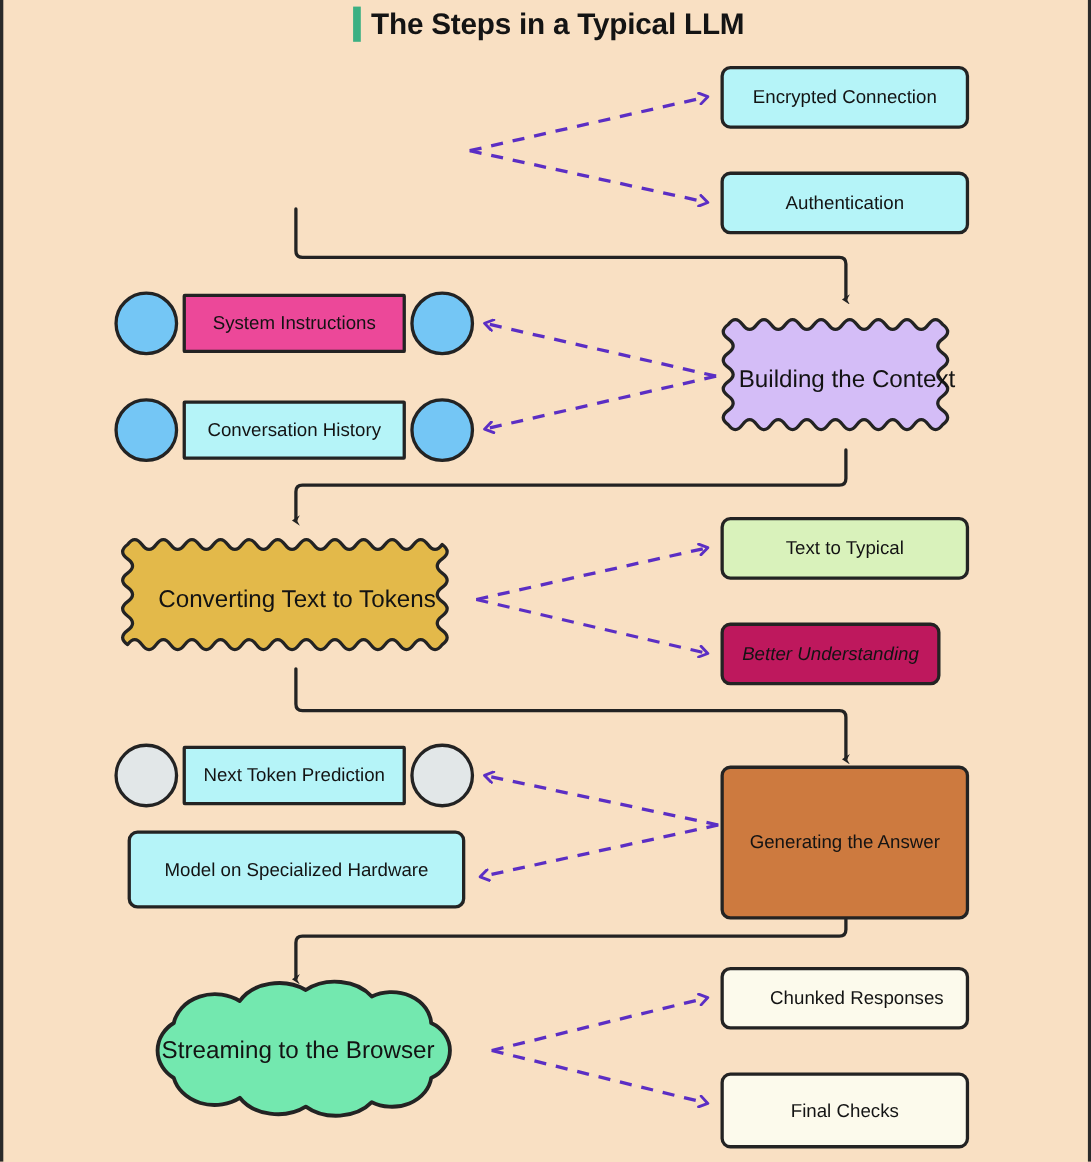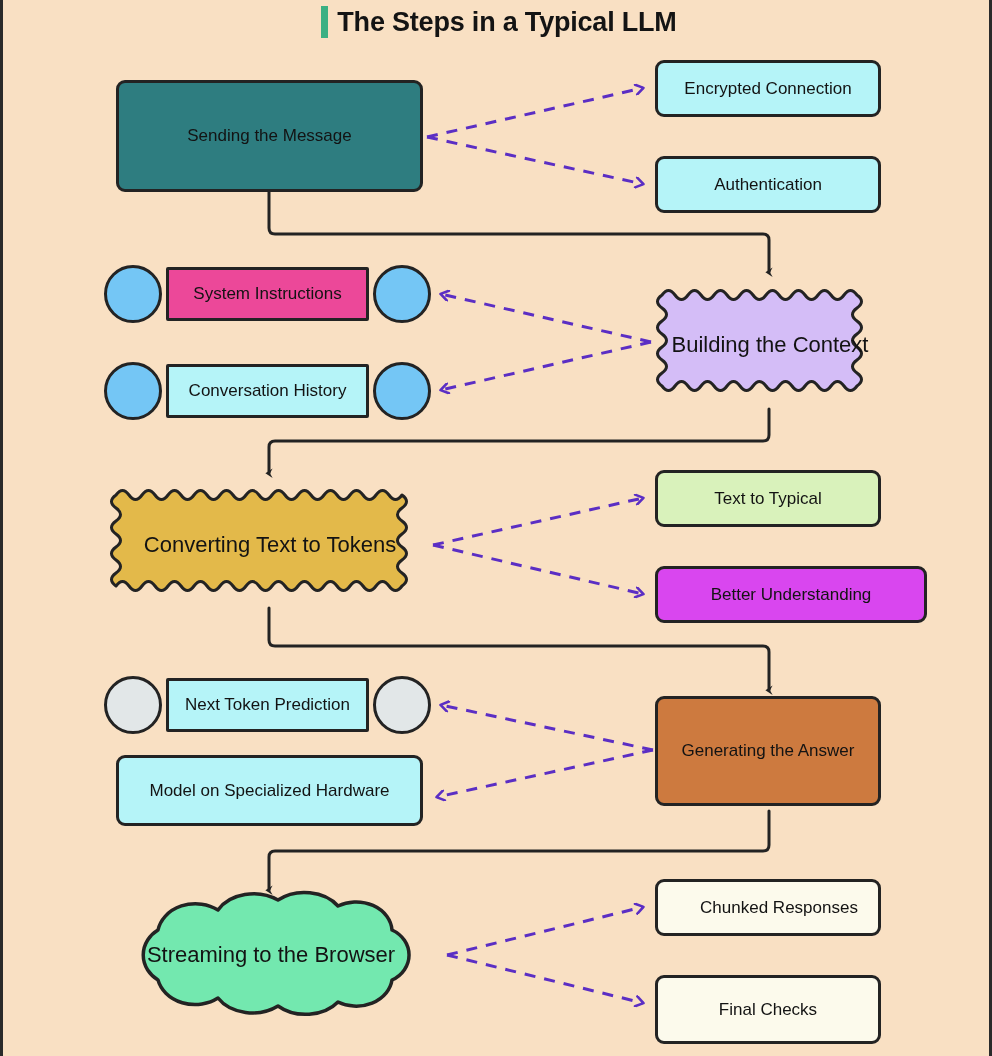--- a/index.html
+++ b/index.html
@@ -147,23 +147,20 @@
       <path d="M430,545 L640,594" marker-end="url(#chevRight)"></path>
 
       <path d="M650,750 L438,705" marker-end="url(#chevRight)"></path>
       <path d="M650,750 L434,797" marker-end="url(#chevRight)"></path>
 
       <path d="M444,955 L640,907" marker-end="url(#chevRight)"></path>
       <path d="M444,955 L640,1003" marker-end="url(#chevRight)"></path>
     </g>
   </svg>
 
-  <div class="node rect-round" style="left:113px; top:80px; width:307px; height:112px; background:#2e7d80;">
-    <span>Sending the Message</span>
-  </div>
 
   <div class="node rect-round" style="left:652px; top:60px; width:226px; height:57px; background:#b5f4f8;">
     <span>Encrypted Connection</span>
   </div>
 
   <div class="node rect-round" style="left:652px; top:156px; width:226px; height:57px; background:#b5f4f8;">
     <span>Authentication</span>
   </div>
 
   <div class="cyl-wrap" style="left:101px; top:265px; width:327px; height:58px;">
@@ -201,37 +198,37 @@
                q-6.5,9 -13,0 t-13,0 t-13,0 t-13,0 t-13,0 t-13,0 t-13,0 t-13,0 t-13,0 t-13,0 t-13,0 t-13,0 t-13,0 t-13,0 t-13,0 t-13,0 t-13,0 t-13,0 t-13,0 t-13,0 t-13,0 t-13,0
                q-9,-6.5 0,-13 t0,-13 t0,-13 t0,-13 t0,-13 t0,-13 t0,-13 Z" fill="#e3b94a" stroke="#232323" stroke-width="3" stroke-linejoin="round"></path>
     </svg>
     <div class="lbl">Converting Text to Tokens</div>
   </div>
 
   <div class="node rect-round" style="left:652px; top:470px; width:226px; height:57px; background:#d9f2bb;">
     <span>Text to Typical</span>
   </div>
 
-  <div class="node rect-round" style="left:652px; top:566px; width:272px; height:57px; background:#d946ef;">
+  <div class="node rect-round" style="left:652px; top:566px; width:200px; height:57px; background:#be185d;font-style:italic;">
     <span>Better Understanding</span>
   </div>
 
   <div class="cyl-wrap" style="left:101px; top:676px; width:327px; height:58px;">
     <div class="cyl-circle" style="left:0; top:0; width:58px; height:58px; background:#e2e7e8;"></div>
     <div class="cyl-circle" style="right:0; top:0; width:58px; height:58px; background:#e2e7e8;"></div>
     <div class="node rect-sharp" style="left:62px; top:2px; width:203px; height:54px; background:#b5f4f8;">
       <span>Next Token Prediction</span>
     </div>
   </div>
 
   <div class="node rect-round" style="left:113px; top:755px; width:307px; height:71px; background:#b5f4f8;">
     <span>Model on Specialized Hardware</span>
   </div>
 
-  <div class="node rect-round" style="left:652px; top:696px; width:226px; height:110px; background:#cd7a3f;">
+  <div class="node rect-round" style="left:652px; top:696px; width:226px; height:140px; background:#cd7a3f;">
     <span>Generating the Answer</span>
   </div>
 
   <div class="svg-node" style="left:93px; top:890px; width:350px; height:130px;">
     <svg width="350" height="130" viewBox="0 0 350 130">
       <path d="M62,40
                a38,32 0 0 1 60,-20
                a40,30 0 0 1 60,-10
                a40,30 0 0 1 60,6
                a36,30 0 0 1 54,24

